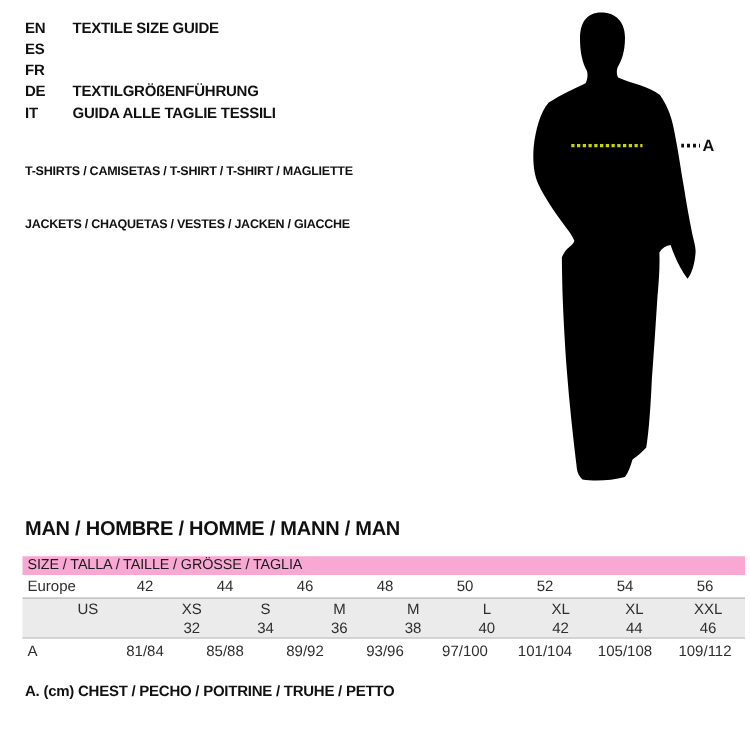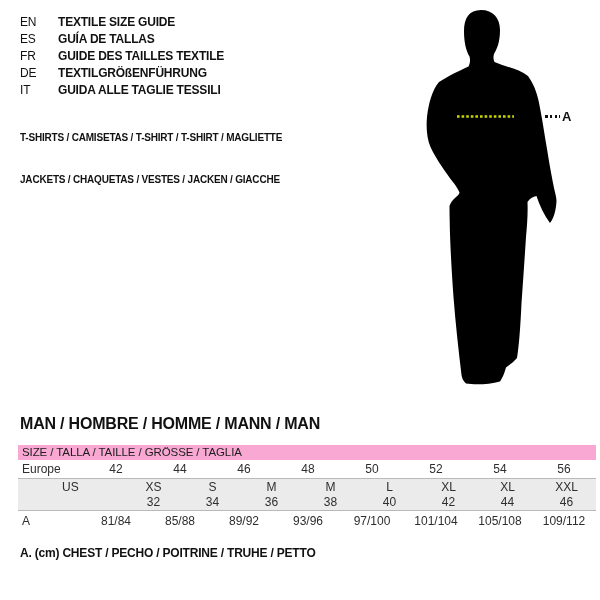--- a/index.html
+++ b/index.html
@@ -9,21 +9,21 @@
     background: #ffffff;
     font-family: "Liberation Sans", sans-serif;
     color: #111111;
     overflow: hidden;
   }
 
   
   .lang-list { position: absolute; left: 20px; top: 14px; }
   .lang-row { display: flex; height: 17px; line-height: 17px; }
   .lang-code {
-    width: 38px; font-size: 12px; font-weight: normal; letter-spacing: -0.2px;
+    width: 38px; font-size: 12px; font-weight: bold; letter-spacing: -0.2px;
   }
   .lang-name {
     font-size: 12px; font-weight: bold; letter-spacing: -0.2px; white-space: nowrap;
   }
 
   
   .categories { position: absolute; left: 20px; top: 105px; }
   .category-line {
     font-size: 10px; font-weight: bold; letter-spacing: -0.2px;
     height: 16.5px; line-height: 16.5px; white-space: nowrap; margin-top: 25px;
@@ -77,25 +77,23 @@
 
 <div class="canvas">
 
   <div class="lang-list">
     <div class="lang-row">
       <span class="lang-code">EN</span>
       <span class="lang-name">TEXTILE SIZE GUIDE</span>
     </div>
     <div class="lang-row">
       <span class="lang-code">ES</span>
-      <span class="lang-name">GUÍA DE TALLAS</span>
     </div>
     <div class="lang-row">
       <span class="lang-code">FR</span>
-      <span class="lang-name">GUIDE DES TAILLES TEXTILE</span>
     </div>
     <div class="lang-row">
       <span class="lang-code">DE</span>
       <span class="lang-name">TEXTILGRÖßENFÜHRUNG</span>
     </div>
     <div class="lang-row">
       <span class="lang-code">IT</span>
       <span class="lang-name">GUIDA ALLE TAGLIE TESSILI</span>
     </div>
   </div>

